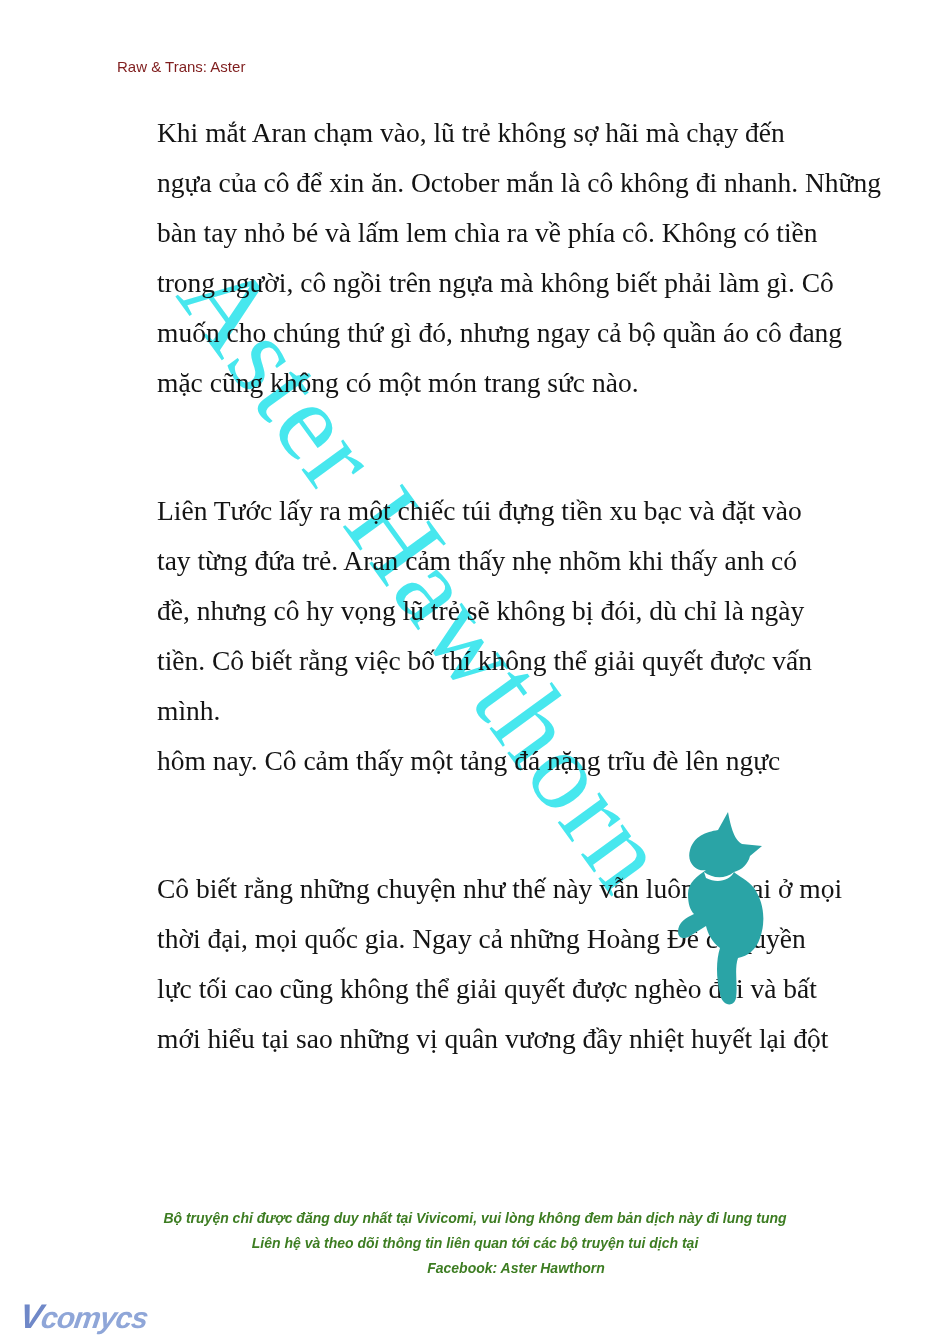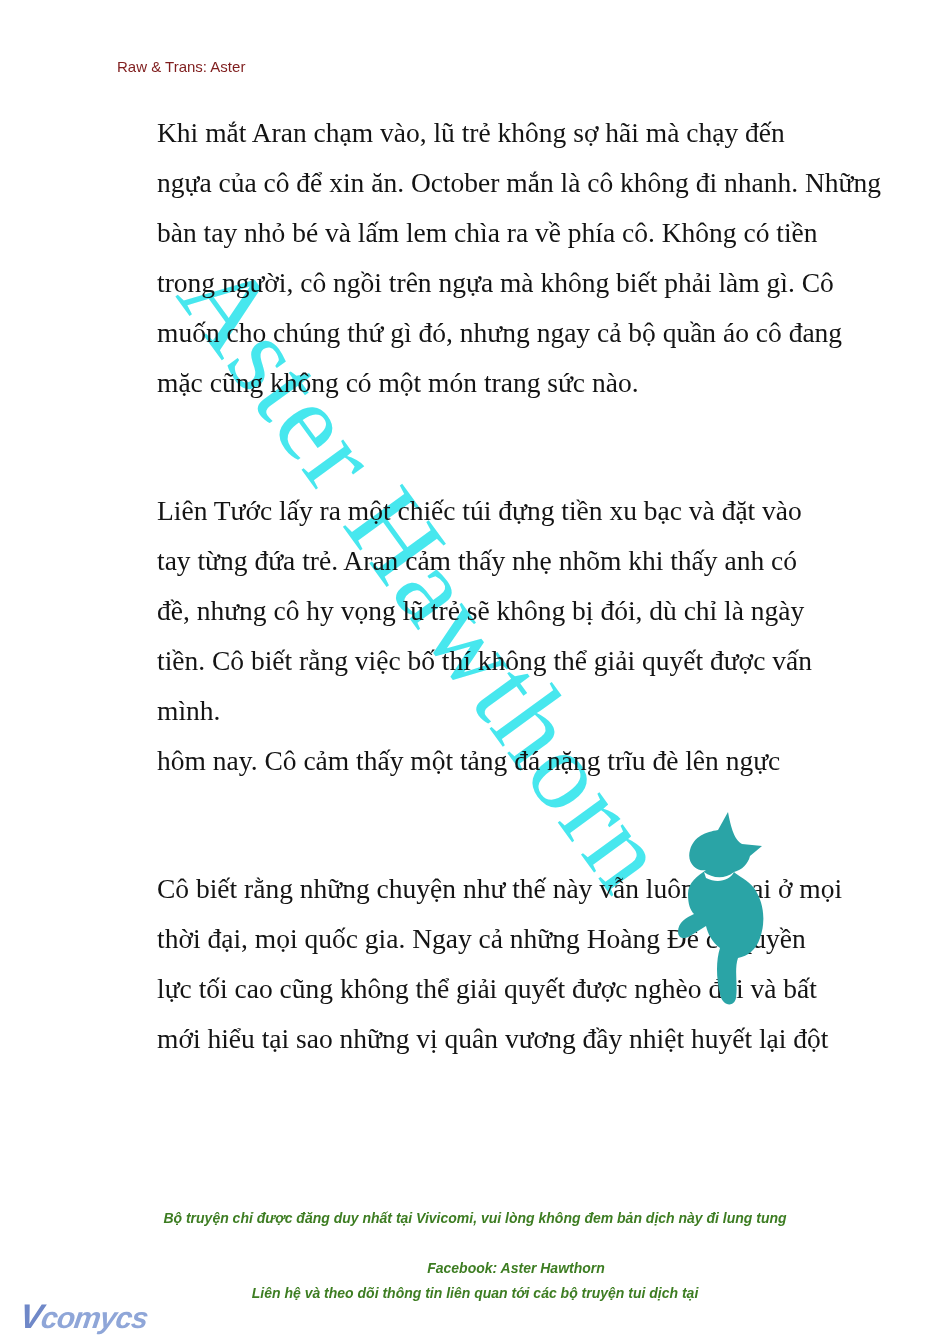--- a/index.html
+++ b/index.html
@@ -70,21 +70,21 @@
       left: 0;
       width: 950px;
       text-align: center;
       font-family: "Liberation Sans", sans-serif;
       font-style: italic;
       font-weight: bold;
       font-size: 14px;
       color: #3d7d22;
     }
     #footer1 { top: 1210px; }
-    #footer2 { top: 1285px; }
+    #footer2 { top: 1235px; }
     #footer3 { top: 1260px; margin-left: 41px; }
 
     .logo {
       position: absolute;
       left: 20px;
       top: 1297px;
       font-family: "Liberation Sans", sans-serif;
       font-style: italic;
       font-weight: bold;
       font-size: 30px;

